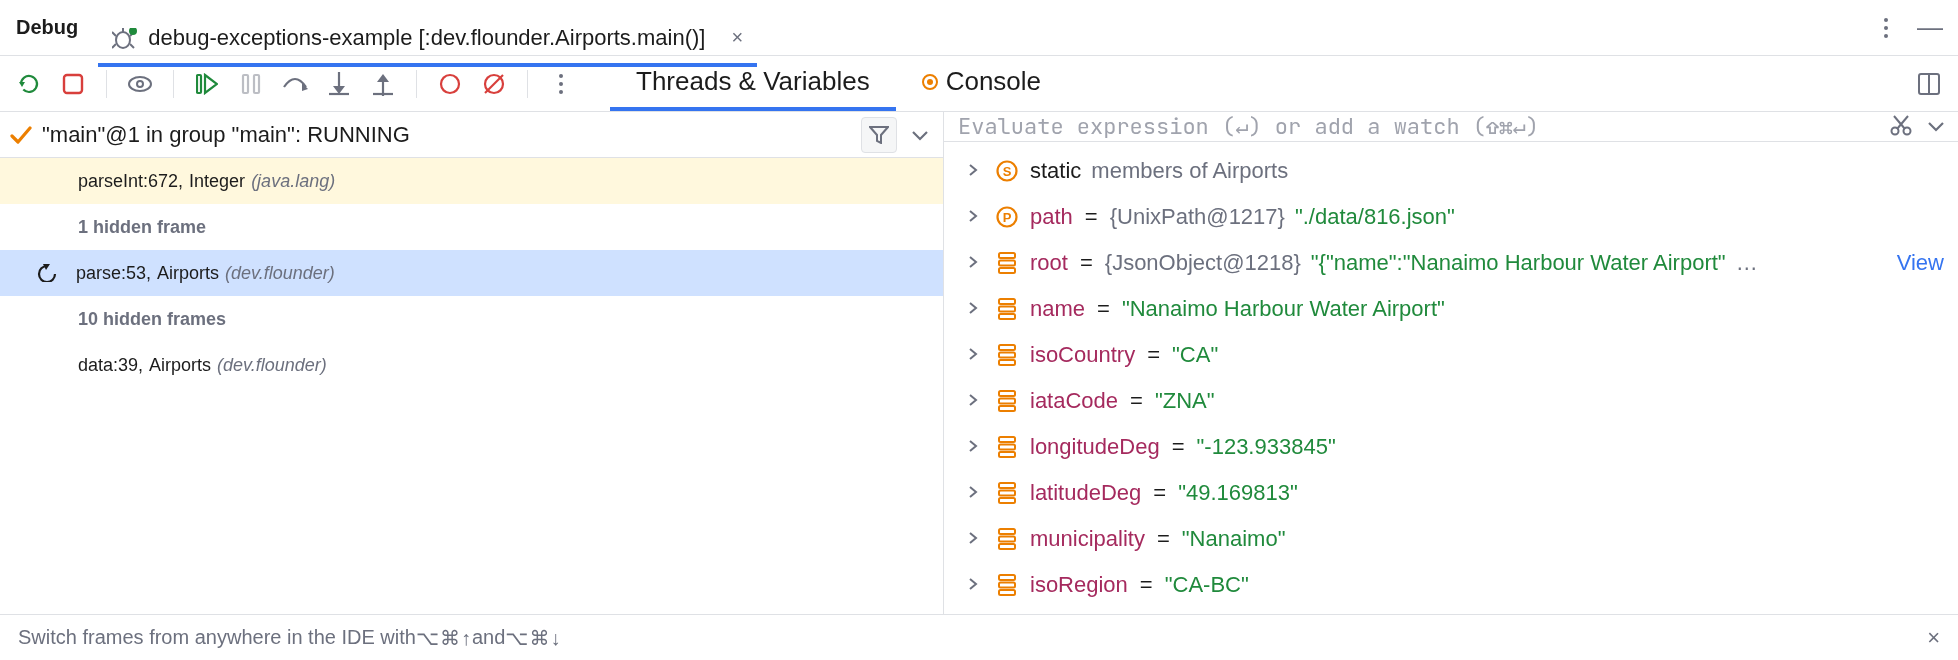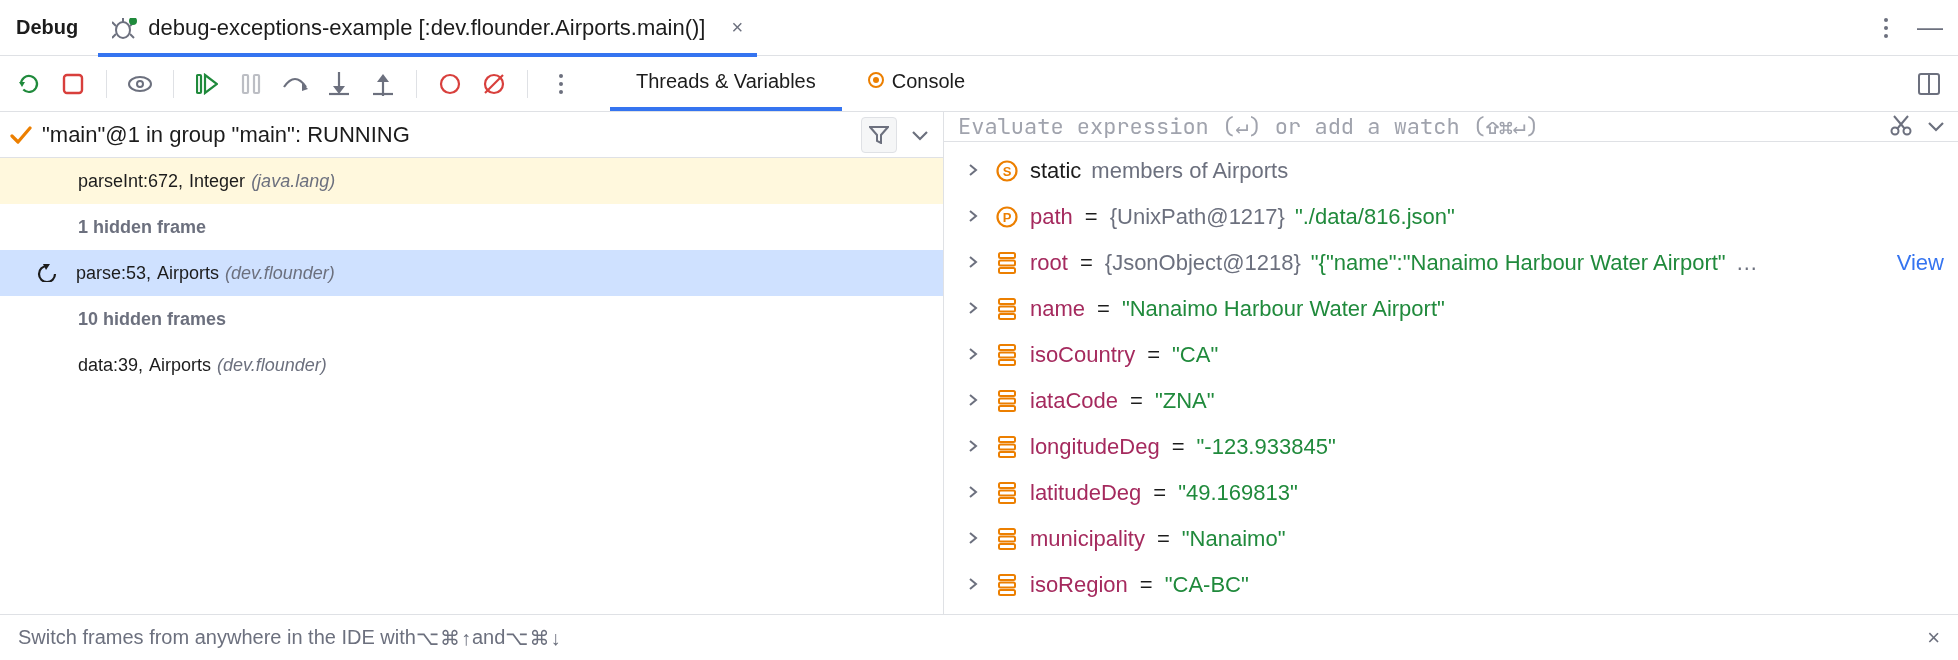--- a/index.html
+++ b/index.html
@@ -33,21 +33,21 @@
     border-bottom: 1px solid var(--panel-border);
     gap: 8px;
   }
   .titlebar .title {
     font-weight: 700; font-size: 20px; padding: 0 12px 0 6px;
   }
   .tab {
     display: flex; align-items: center; height: 100%;
     padding: 0 14px; gap: 10px;
     border-bottom: 4px solid transparent;
-    position: relative; top: 2px;
+    position: relative; top: 12px;
     cursor: default;
   }
   .tab.active { border-bottom-color: var(--blue-line); }
   .tab .bug { position: relative; width: 26px; height: 20px; }
   .tab-label { font-size: 22px; color: #1c1c1c; white-space: nowrap; }
   .tab .close { margin-left: 16px; color: #6c707e; font-size: 20px; }
   .title-spacer { flex: 1; }
   .titlebar .ico-btn { width: 36px; height: 36px; display:flex; align-items:center; justify-content:center; color:#6c707e; }
   .titlebar .ico-btn.min { font-size: 26px; font-weight: 300; }
 
@@ -65,21 +65,21 @@
   .sep { width: 1px; height: 28px; background: var(--panel-border); margin: 0 8px; }
   .toolbtn { width: 38px; height: 38px; display:flex; align-items:center; justify-content:center; color:#6c707e; border-radius:4px;}
   .toolbtn svg { display:block }
 
   .view-tabs {
     display: flex; align-items: flex-end; margin-left: auto; padding-left: 20px;
   }
   .vtab {
     padding: 0 26px; height: 100%;
     display: flex; align-items: center; gap: 8px;
-    font-size: 20px; color: #1c1c1c;
+    font-size: 26px; color: #1c1c1c;
     border-bottom: 4px solid transparent;
   }
   .vtab.active { border-bottom-color: var(--blue-line); }
   .toolbar-spacer { flex: 1; }
   .toolbar-right { display:flex; align-items:center; padding: 0 10px; }
 
   
   .body {
     display: flex;
     height: calc(660px - 56px - 56px - 46px);

